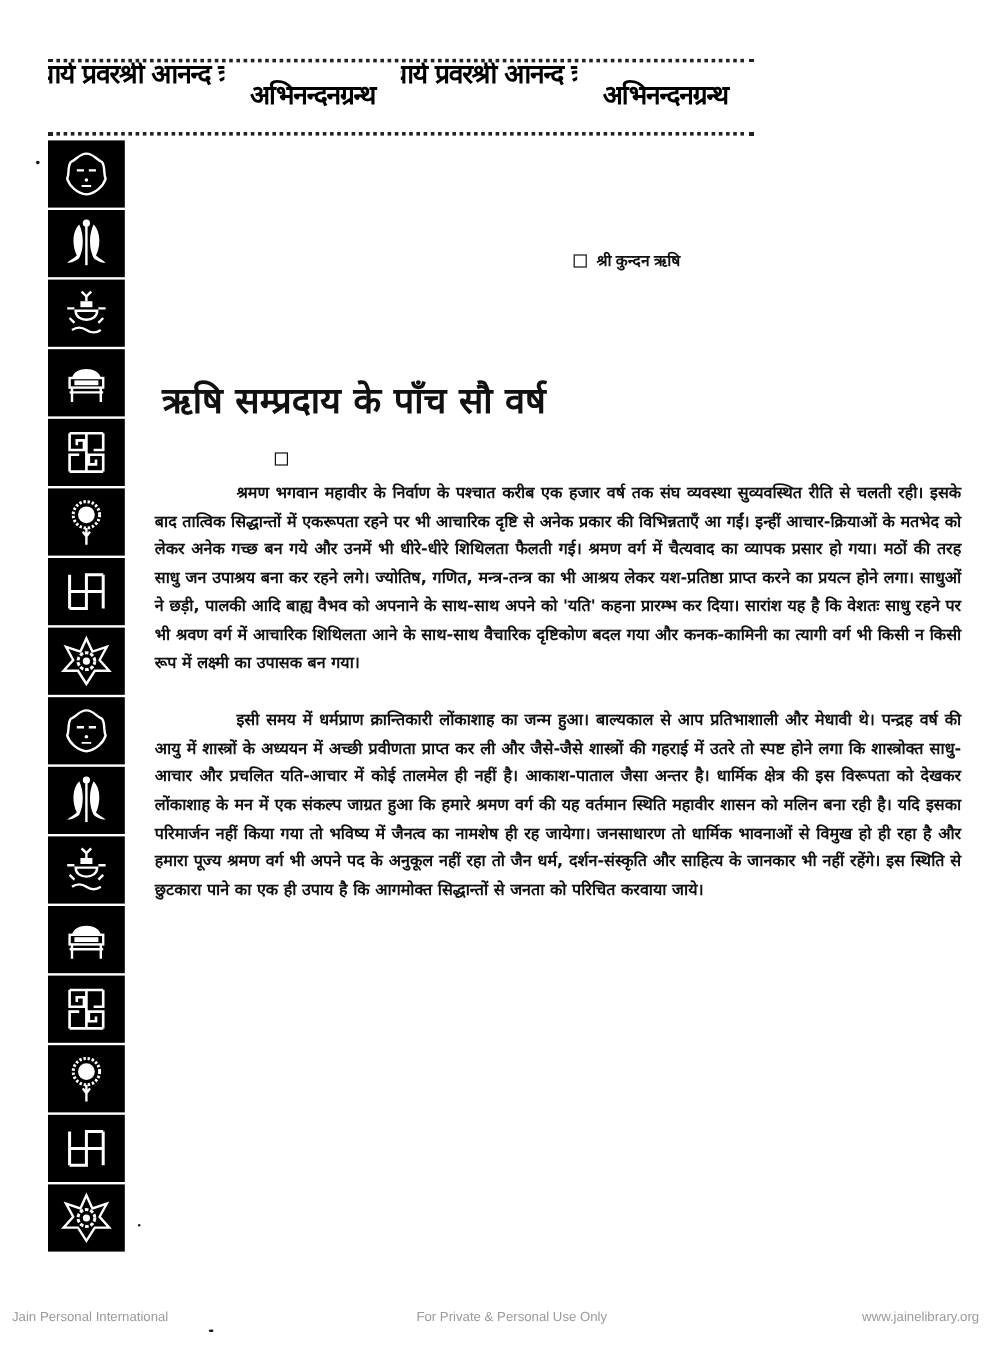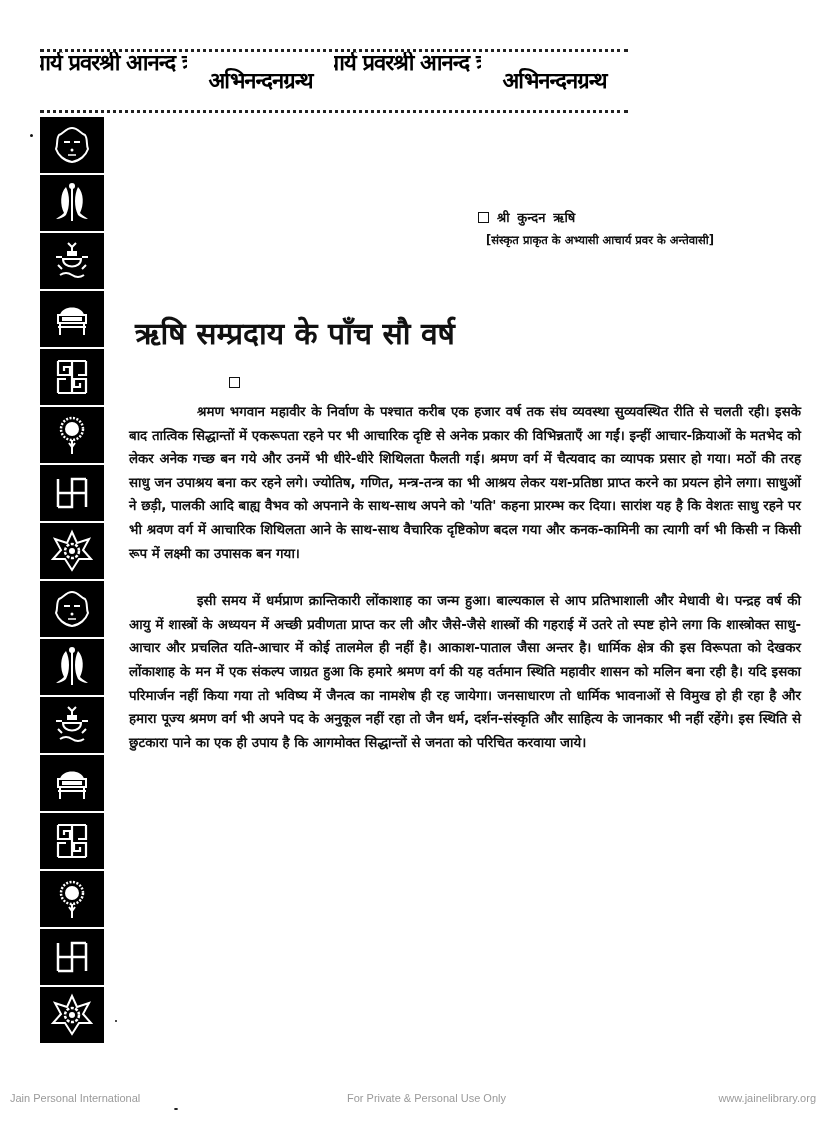--- a/index.html
+++ b/index.html
@@ -25,21 +25,21 @@
     position:absolute; left:40px; top:117px; width:64px;
     display:flex; flex-direction:column; gap:2px;
   }
   .tile {
     width:64px; height:56px; background:#000; display:flex; align-items:center; justify-content:center;
   }
   .tile svg { width:44px; height:44px; }
   .dot { position:absolute; width:3px; height:3px; background:#111; border-radius:50%; }
   .author-block { position:absolute; left:478px; top:208px; width:340px; }
   .author-name {
-    font-family:Liberation Mono, monospace; font-size:13px; font-weight:bold; display:flex; align-items:center; gap:8px;text-align:right;
+    font-family:Liberation Sans, sans-serif; font-size:13px; font-weight:bold; display:flex; align-items:center; gap:8px;text-align:right;
   }
   .sq { display:inline-block; width:9px; height:9px; border:1.5px solid #111; }
   .author-desc {
     font-family:"DejaVu Sans", sans-serif; font-size:11.5px; font-weight:bold; margin-top:6px; margin-left:8px; white-space:nowrap;
   }
   .title {
     position:absolute; left:135px; top:312px;
     font-family:"DejaVu Sans", sans-serif; font-size:30px; font-weight:bold; white-space:nowrap;
   }
   .title-sq { position:absolute; left:229px; top:377px; }
@@ -195,21 +195,20 @@
         <circle cx="22" cy="22" r="3" fill="#fff"></circle>
       </svg>
   </div>
 </div>
 
 <div class="author-block">
   <div class="author-name">
     <span class="sq"></span>
     <span>श्री कुन्दन ऋषि</span>
   </div>
-  <div class="author-desc">[संस्कृत प्राकृत के अभ्यासी आचार्य प्रवर के अन्तेवासी]</div>
 </div>
 
 <div class="title">ऋषि सम्प्रदाय के पाँच सौ वर्ष</div>
 <span class="sq title-sq"></span>
 
 <div class="body-text">
   <p>श्रमण भगवान महावीर के निर्वाण के पश्चात करीब एक हजार वर्ष तक संघ व्यवस्था सुव्यवस्थित रीति से चलती रही। इसके बाद तात्विक सिद्धान्तों में एकरूपता रहने पर भी आचारिक दृष्टि से अनेक प्रकार की विभिन्नताएँ आ गईं। इन्हीं आचार-क्रियाओं के मतभेद को लेकर अनेक गच्छ बन गये और उनमें भी धीरे-धीरे शिथिलता फैलती गई। श्रमण वर्ग में चैत्यवाद का व्यापक प्रसार हो गया। मठों की तरह साधु जन उपाश्रय बना कर रहने लगे। ज्योतिष, गणित, मन्त्र-तन्त्र का भी आश्रय लेकर यश-प्रतिष्ठा प्राप्त करने का प्रयत्न होने लगा। साधुओं ने छड़ी, पालकी आदि बाह्य वैभव को अपनाने के साथ-साथ अपने को 'यति' कहना प्रारम्भ कर दिया। सारांश यह है कि वेशतः साधु रहने पर भी श्रवण वर्ग में आचारिक शिथिलता आने के साथ-साथ वैचारिक दृष्टिकोण बदल गया और कनक-कामिनी का त्यागी वर्ग भी किसी न किसी रूप में लक्ष्मी का उपासक बन गया।</p>
   <p class="gap">इसी समय में धर्मप्राण क्रान्तिकारी लोंकाशाह का जन्म हुआ। बाल्यकाल से आप प्रतिभाशाली और मेधावी थे। पन्द्रह वर्ष की आयु में शास्त्रों के अध्ययन में अच्छी प्रवीणता प्राप्त कर ली और जैसे-जैसे शास्त्रों की गहराई में उतरे तो स्पष्ट होने लगा कि शास्त्रोक्त साधु-आचार और प्रचलित यति-आचार में कोई तालमेल ही नहीं है। आकाश-पाताल जैसा अन्तर है। धार्मिक क्षेत्र की इस विरूपता को देखकर लोंकाशाह के मन में एक संकल्प जाग्रत हुआ कि हमारे श्रमण वर्ग की यह वर्तमान स्थिति महावीर शासन को मलिन बना रही है। यदि इसका परिमार्जन नहीं किया गया तो भविष्य में जैनत्व का नामशेष ही रह जायेगा। जनसाधारण तो धार्मिक भावनाओं से विमुख हो ही रहा है और हमारा पूज्य श्रमण वर्ग भी अपने पद के अनुकूल नहीं रहा तो जैन धर्म, दर्शन-संस्कृति और साहित्य के जानकार भी नहीं रहेंगे। इस स्थिति से छुटकारा पाने का एक ही उपाय है कि आगमोक्त सिद्धान्तों से जनता को परिचित करवाया जाये।</p>
 </div>
 

